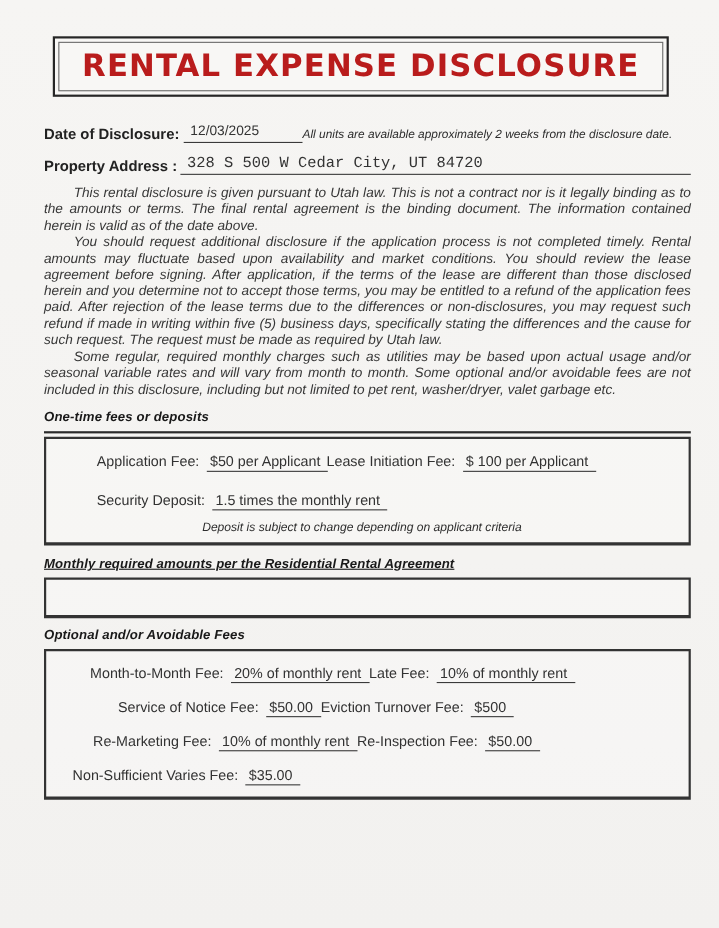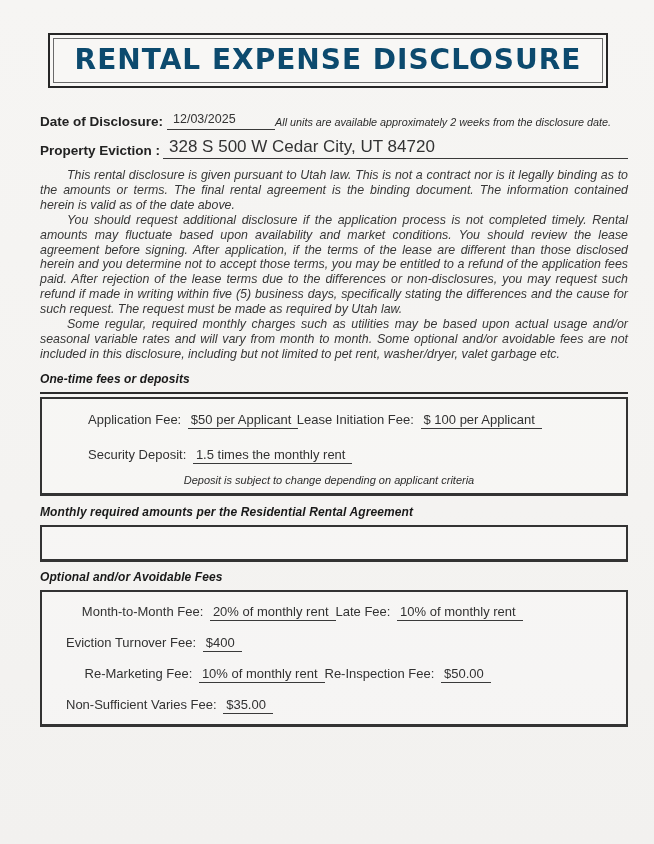--- a/index.html
+++ b/index.html
@@ -26,21 +26,21 @@
     background: #f8f7f5;
     text-align: center;
     padding: 8px 0 9px 0;
   }
   .title-box h1 {
     font-family: "DejaVu Sans", sans-serif;
     font-weight: bold;
     font-size: 28px;
     line-height: 34px;
     letter-spacing: 1px;
-    color: #0c4a6e;
+    color: #b91c1c;
     white-space: nowrap;
   }
 
   
   .hdr-row { display: flex; align-items: flex-end; margin-top: 26px; }
   .hdr-row.addr { margin-top: 12px; }
   .hdr-label {
     font-weight: bold;
     font-size: 13.5px;
     color: #222;
@@ -59,21 +59,21 @@
     font-size: 12.5px; color: #333; white-space: nowrap;
   }
   .note {
     font-style: italic;
     font-size: 10.8px;
     color: #2d2d2d;
     padding-bottom: 2px;
     white-space: nowrap;
   }
   .addr-line { flex: 1; margin-left: 3px; height: 17px; }
-  .addr-line .raised { bottom: 1px; font-size: 17px; }
+  .addr-line .raised { bottom: 1px; font-size: 14px; font-family: Liberation Mono, monospace; }
 
   
   .body-text { margin-top: 9px; }
   .body-text p {
     font-style: italic;
     font-size: 12.4px;
     line-height: 14.9px;
     text-align: justify;
     text-indent: 27px;
     color: #373737;
@@ -83,21 +83,21 @@
   .sec-h {
     font-style: italic;
     font-weight: bold;
     font-size: 12px;
     line-height: 19px;
     color: #191919;
     letter-spacing: 0.1px;
   }
   .sec-h.ruled { border-bottom: 2px solid #2b2b2b; padding-bottom: 3px; }
   #sec1-h { margin-top: 8px; }
-  #sec2-h { margin-top: 7px; }
+  #sec2-h { margin-top: 7px; text-decoration: underline; }
   #sec3-h { margin-top: 6px; }
 
   .fees-box {
     margin-top: 3px;
     border: 2px solid #333;
     border-bottom-width: 3px;
     background: rgba(255,255,255,0.25);
   }
   #one-time-box { padding: 13px 16px 7px 46px; }
   #monthly-box  { padding: 17px 14px 15px 22px; }
@@ -142,21 +142,21 @@
 
   <div class="hdr-row">
     <span class="hdr-label">Date of Disclosure:</span>
     <span class="blank date-blank">
       <span class="raised">12/03/2025</span>
     </span>
     <span class="note">All units are available approximately 2 weeks from the disclosure date.</span>
   </div>
 
   <div class="hdr-row addr">
-    <span class="hdr-label">Property Eviction :</span>
+    <span class="hdr-label">Property Address :</span>
     <span class="blank addr-line">
       <span class="raised">328 S 500 W Cedar City, UT 84720</span>
     </span>
   </div>
 
   <div class="body-text">
     <p>This rental disclosure is given pursuant to Utah law. This is not a contract nor is it legally binding as to the amounts or terms. The final rental agreement is the binding document. The information contained herein is valid as of the date above.</p>
     <p>You should request additional disclosure if the application process is not completed timely. Rental amounts may fluctuate based upon availability and market conditions. You should review the lease agreement before signing. After application, if the terms of the lease are different than those disclosed herein and you determine not to accept those terms, you may be entitled to a refund of the application fees paid. After rejection of the lease terms due to the differences or non-disclosures, you may request such refund if made in writing within five (5) business days, specifically stating the differences and the cause for such request. The request must be made as required by Utah law.</p>
     <p>Some regular, required monthly charges such as utilities may be based upon actual usage and/or seasonal variable rates and will vary from month to month. Some optional and/or avoidable fees are not included in this disclosure, including but not limited to pet rent, washer/dryer, valet garbage etc.</p>
   </div>
@@ -194,23 +194,27 @@
       <span class="fee colL w49">
         <span class="fee-label">Month-to-Month Fee:</span>
         <span class="fee-value">20% of monthly rent</span>
       </span>
       <span class="fee">
         <span class="fee-label">Late Fee:</span>
         <span class="fee-value">10% of monthly rent</span>
       </span>
     </div>
     <div class="fee-row">
+      <span class="fee colL w41">
+        <span class="fee-label">Service of Notice Fee:</span>
+        <span class="fee-value">$50.00</span>
+      </span>
       <span class="fee">
         <span class="fee-label">Eviction Turnover Fee:</span>
-        <span class="fee-value">$400</span>
+        <span class="fee-value">$500</span>
       </span>
     </div>
     <div class="fee-row">
       <span class="fee colL w47">
         <span class="fee-label">Re-Marketing Fee:</span>
         <span class="fee-value">10% of monthly rent</span>
       </span>
       <span class="fee">
         <span class="fee-label">Re-Inspection Fee:</span>
         <span class="fee-value">$50.00</span>

